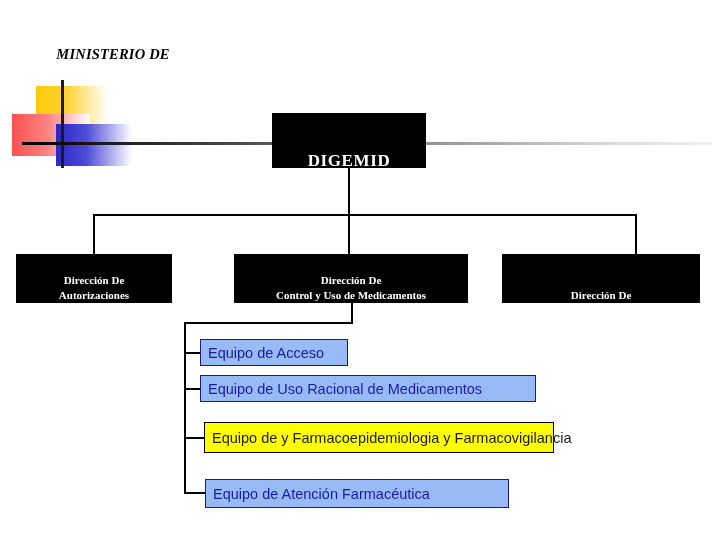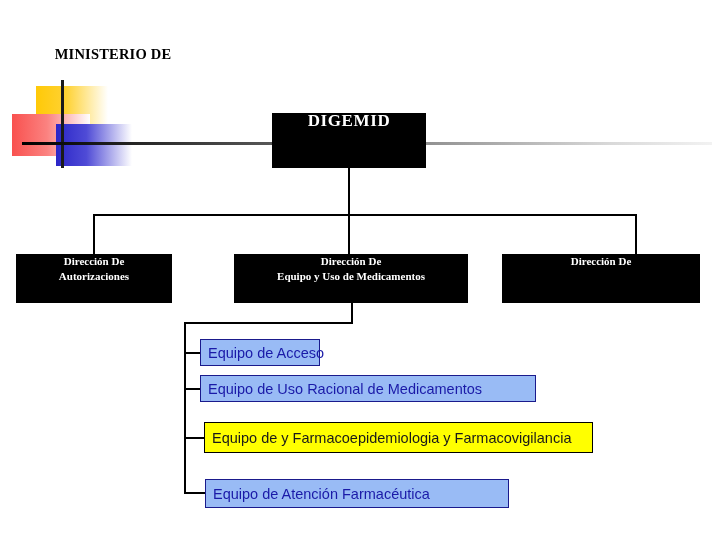--- a/index.html
+++ b/index.html
@@ -45,32 +45,33 @@
   #org-title {
     position: absolute;
     left: 18px; top: 45px;
     width: 190px;
     text-align: center;
     font-size: 14.5px;
     font-weight: bold;
     color: #000000;
     line-height: 19px;
     letter-spacing: 0.2px;
+    font-style: italic;
   }
 
   
   .black-box {
     position: absolute;
     background: #000000;
     color: #ffffff;
     font-weight: bold;
     display: flex;
     flex-direction: column;
     align-items: center;
-    justify-content: flex-start;
+    justify-content: flex-end;
     text-align: center;
     line-height: 15px;
   }
   #box-digemid {
     left: 272px; top: 113px; width: 154px; height: 55px;
     font-size: 17px;
     letter-spacing: 0.6px;
   }
   #box-autorizaciones {
     left: 16px; top: 254px; width: 156px; height: 49px;
@@ -123,23 +124,23 @@
   .sub-blue {
     background: #99BBF5;
     border: 1px solid #1A1A8C;
     color: #1A1AA8;
   }
   .sub-yellow {
     background: #FFFF00;
     border: 1px solid #000000;
     color: #1a1a1a;
   }
-  #sub-acceso     { left: 200px; top: 339px; width: 120px; height: 27px; }
+  #sub-acceso     { left: 200px; top: 339px; width: 148px; height: 27px; }
   #sub-uso        { left: 200px; top: 375px; width: 336px; height: 27px; }
-  #sub-farmaco    { left: 204px; top: 422px; width: 389px; height: 31px; }
+  #sub-farmaco    { left: 204px; top: 422px; width: 350px; height: 31px; }
   #sub-atencion   { left: 205px; top: 479px; width: 304px; height: 29px; text-align: right; }
 </style>
 </head>
 <body>
 
 <div id="slide">
 
   <div class="logo-block" id="logo-yellow"></div>
   <div class="logo-block" id="logo-red"></div>
   <div class="logo-block" id="logo-blue"></div>
@@ -160,21 +161,21 @@
   <div class="line vline" id="c-mid-down"></div>
   <div class="line vline" id="c-right-down"></div>
 
   <div class="black-box" id="box-autorizaciones">
     <span class="bl">Dirección De</span>
     <span class="bl">Autorizaciones</span>
   </div>
 
   <div class="black-box" id="box-acceso">
     <span class="bl">Dirección De</span>
-    <span class="bl">Equipo y Uso de Medicamentos</span>
+    <span class="bl">Control y Uso de Medicamentos</span>
   </div>
 
   <div class="black-box" id="box-control">
     <span class="bl">Dirección De</span>
   </div>
 
   <div class="line vline" id="c-sub-up"></div>
   <div class="line hline" id="c-sub-top"></div>
   <div class="line vline" id="c-sub-trunk"></div>
   <div class="line hline" id="s-stub-1"></div>

